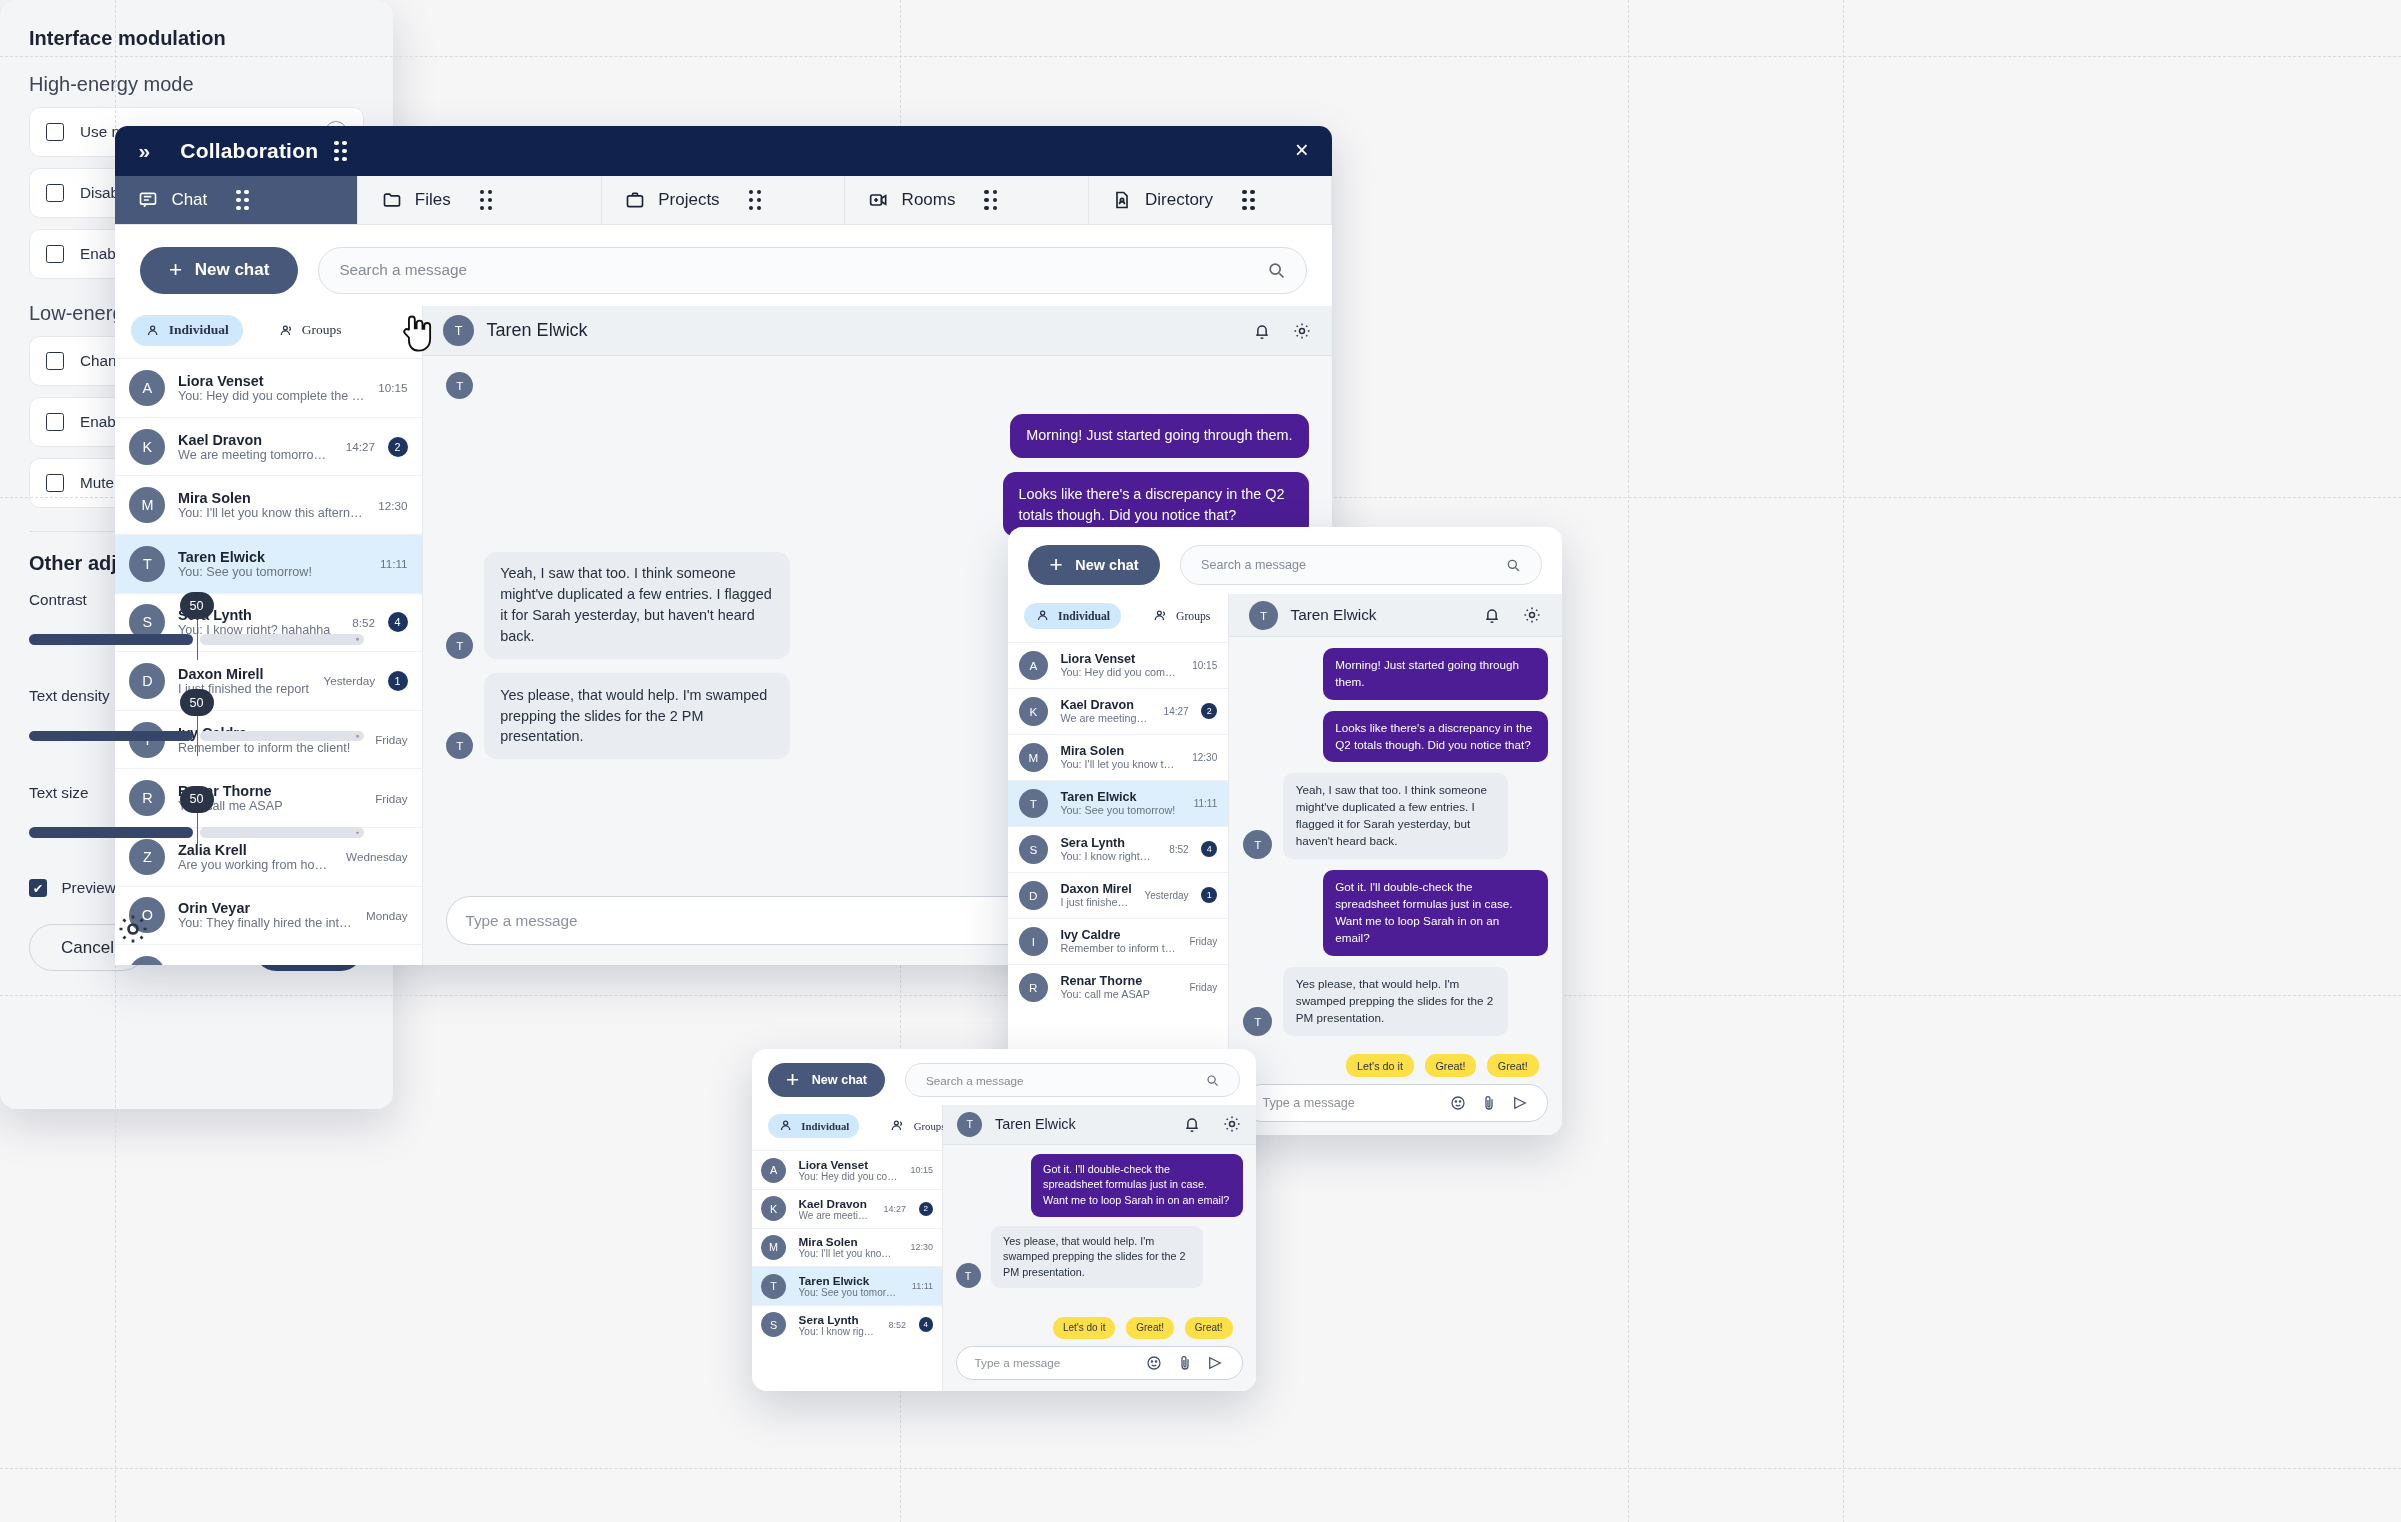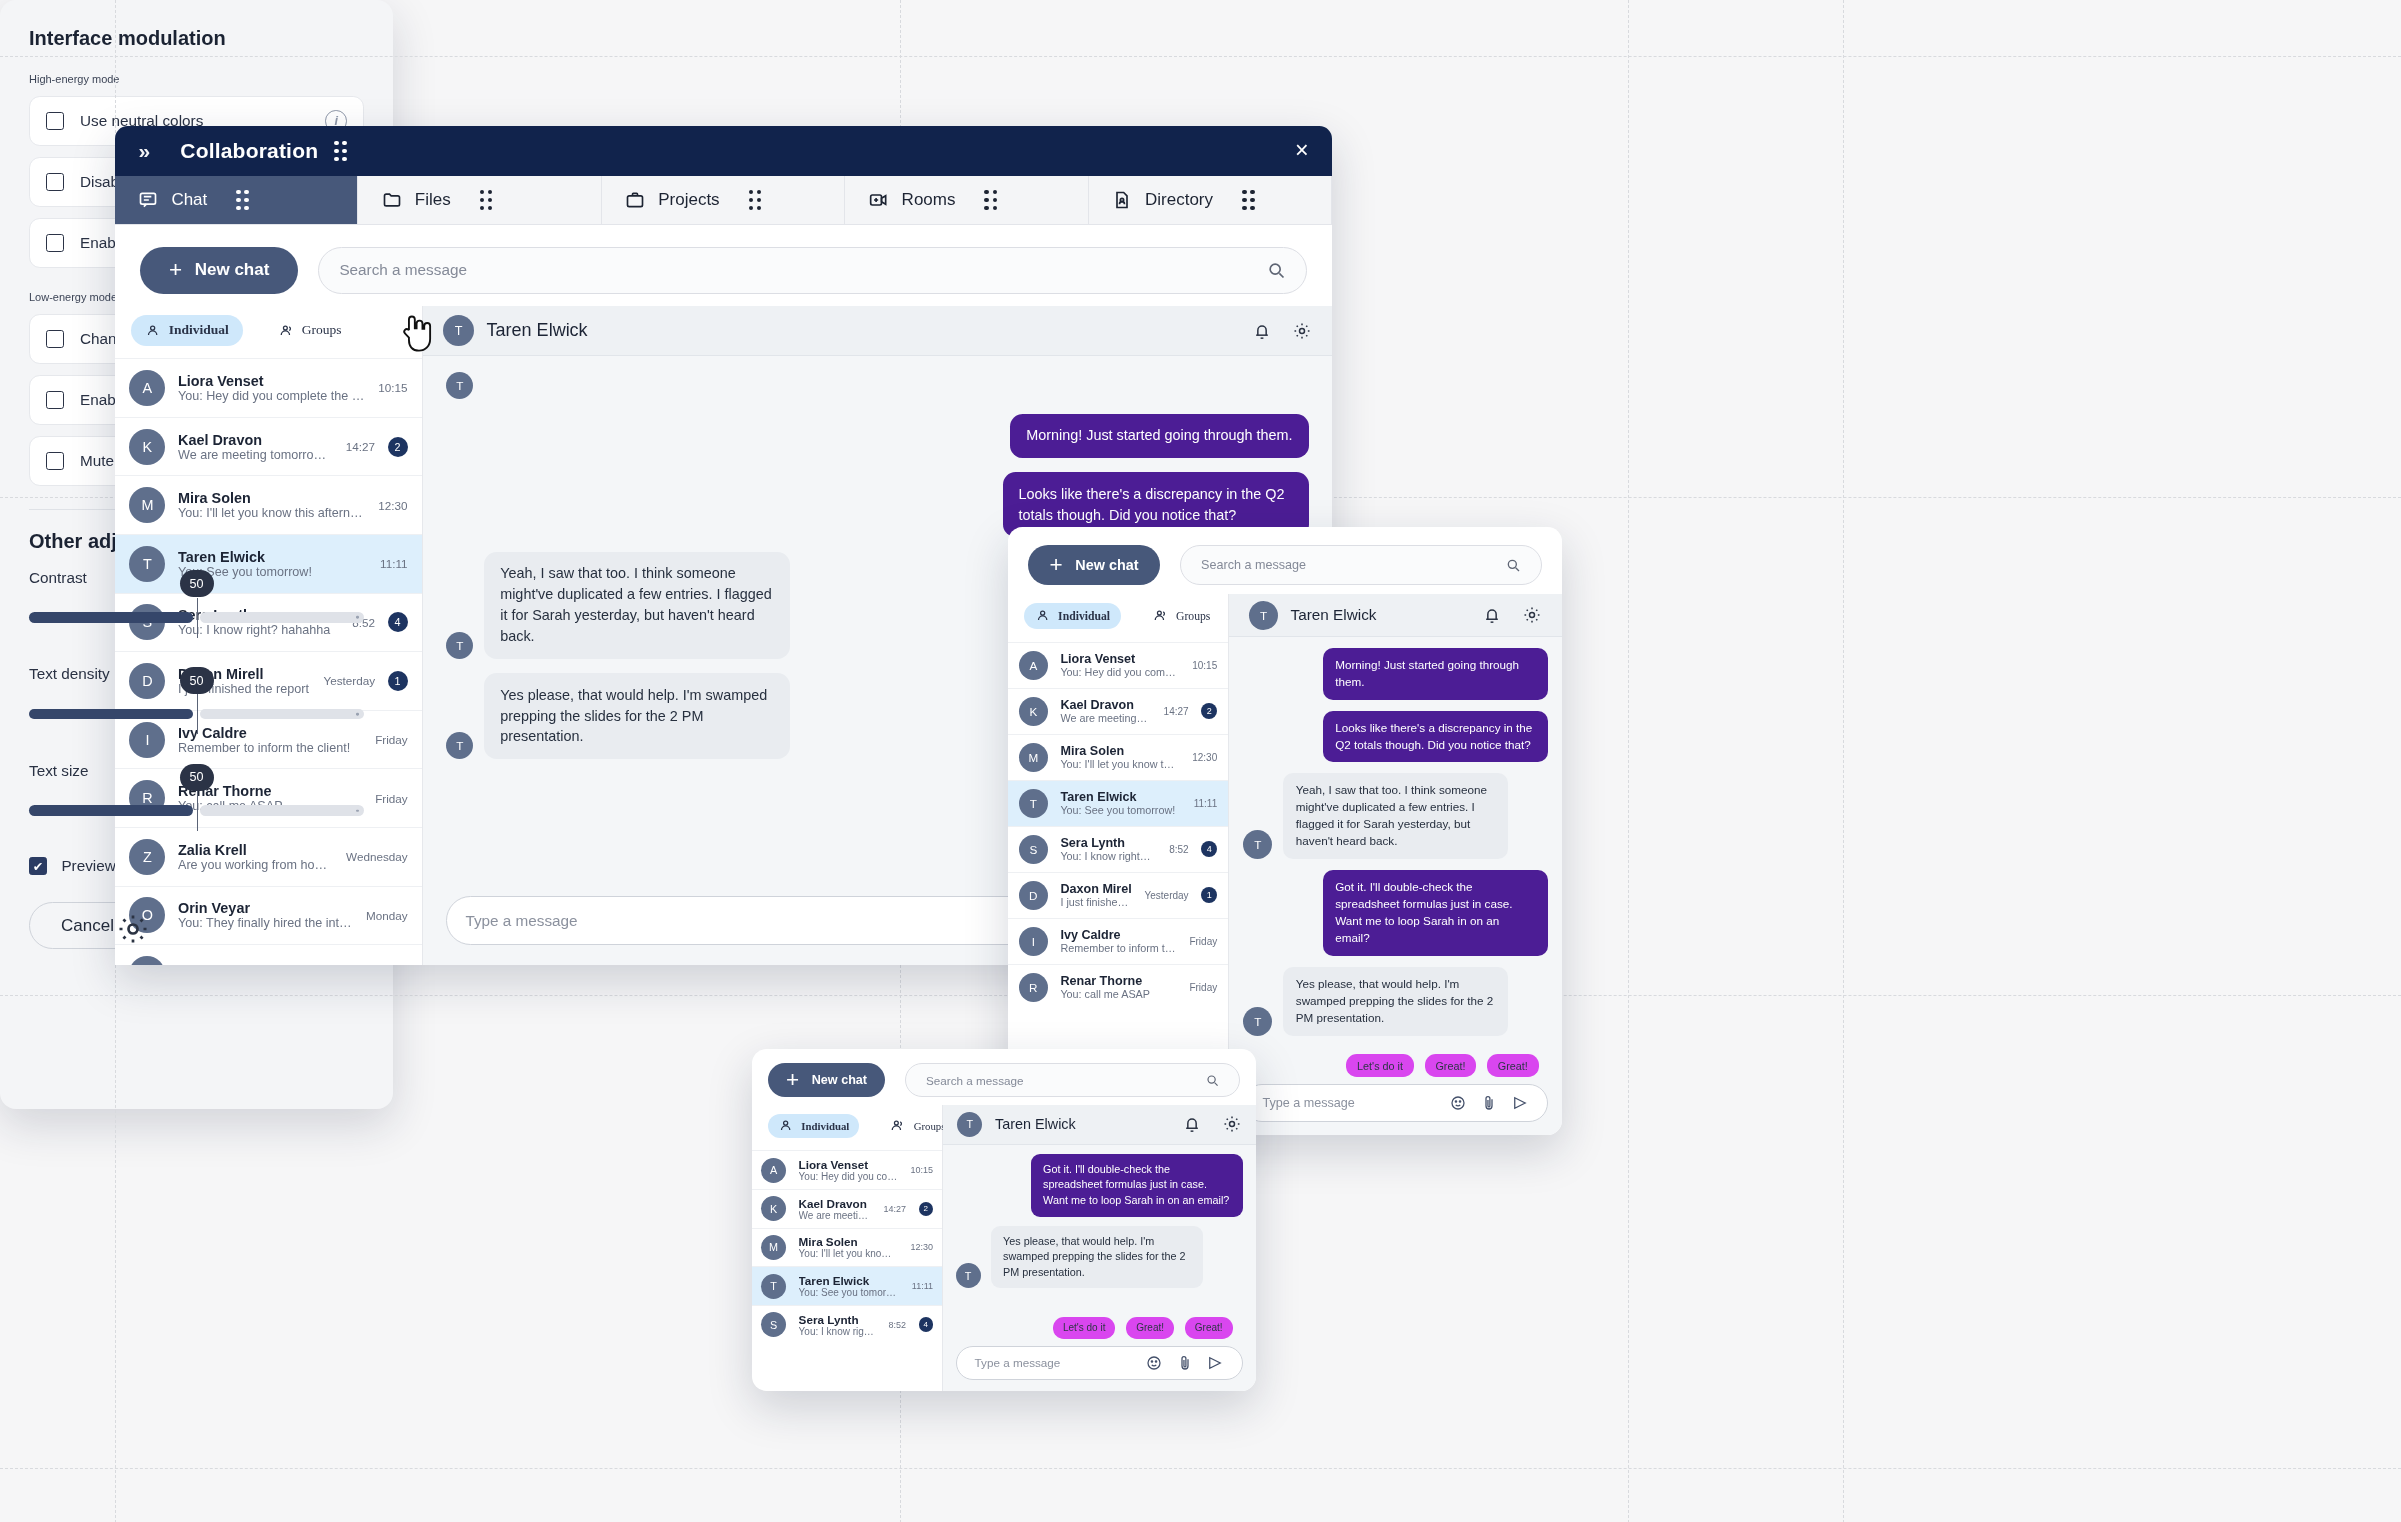--- a/index.html
+++ b/index.html
@@ -84,21 +84,21 @@
   .msgs { flex: 1; padding: 16px 23.4px; display: flex; flex-direction: column; gap: 14.4px; overflow: hidden; }
   .m { display: flex; align-items: flex-end; gap: 10.8px; max-width: 100%; }
   .m.in { justify-content: flex-start; }
   .m.out { justify-content: flex-end; }
   .bub { padding: 11.7px 16px; border-radius: 12.6px; font-size: 14.4px; line-height: 1.45; max-width: 306px; }
   .m.in .bub { background: #e9ecf0; color: #27303f; }
   .m.out .bub { background: #4c1d95; color: #fff; }
   .m .av { width: 27px; height: 27px; font-size: 11.7px; }
 
   .chips { display: flex; gap: 10.8px; justify-content: flex-end; padding: 0 23.4px 7.2px; }
-  .chip { background: #d946ef; color: #2d3545; border-radius: 10.8px; padding: 8px 14.4px; font-size: 13.5px; cursor: pointer; text-align: right; }
+  .chip { background: #fde047; color: #2d3545; border-radius: 10.8px; padding: 8px 14.4px; font-size: 13.5px; cursor: pointer; text-align: right; }
 
   .composer { margin: 0 23.4px 20px; display: flex; align-items: center; height: 49px;
               border: 0.9px solid #cfd3da; border-radius: 900px; background: #fff; padding: 0 18px;
               color: #8b919e; font-size: 15.3px; }
   .composer .ci { margin-left: auto; display: flex; gap: 12.6px; color: #44506a; }
   .composer .ci svg { width: 18px; height: 18px; }
   .railgear { position: absolute; left: 115px; top: 911px; width: 36px; height: 36px; }
 
   
   #tablet { left: 1008px; top: 527px; width: 554px; height: 608px; border-radius: 14.4px; }
@@ -147,21 +147,21 @@
           display: flex; align-items: center; justify-content: center;
           font-size: 27px; font-weight: 700; box-shadow: 0 9px 25px rgba(23,33,60,.18); }
   #pill-left { left: 115px; top: 1211px; width: 470px; height: 97px; }
   #pill-right { left: 1877px; top: 135px; width: 416px; height: 88px; }
 
   
   #settings { left: 1900px; top: 306px; width: 393px; height: 1109px;
               background: #f4f5f7; border-radius: 16px; box-shadow: 0 16px 45px rgba(23,33,60,.16);
               padding: 27px 29px 0 29px; overflow: hidden; }
   .s-title { font-size: 20px; font-weight: 700; color: #1b2333; }
-  .s-sub { font-size: 11px; color: #3c4456; margin-top: 23.4px; margin-bottom: 10.8px; }
+  .s-sub { font-size: 20px; color: #3c4456; margin-top: 23.4px; margin-bottom: 10.8px; }
   .opt { display: flex; align-items: center; gap: 16px; background: #fff; border: 0.9px solid #e6e8ec;
          border-radius: 10.8px; height: 50px; padding: 0 16px; margin-bottom: 10.8px; cursor: pointer; }
   .cbx { width: 18px; height: 18px; border: 1.8px solid #2b3346; border-radius: 2.7px; flex: none;
          display: flex; align-items: center; justify-content: center; }
   .cbx.checked { background: #2b3c63; border-color: #2b3c63; color: #fff; font-size: 12.6px; }
   .opt-label { font-size: 15.3px; color: #2a3244; }
   .info { margin-left: auto; width: 21.6px; height: 21.6px; border: 1.8px solid #8e97a8; border-radius: 50%;
           color: #8e97a8; font-size: 12.6px; font-weight: 700; display: flex; align-items: center;
           justify-content: center; font-style: italic; }
   .divider { height: 0.9px; background: #dfe2e7; margin: 23.4px 0 20px; }

